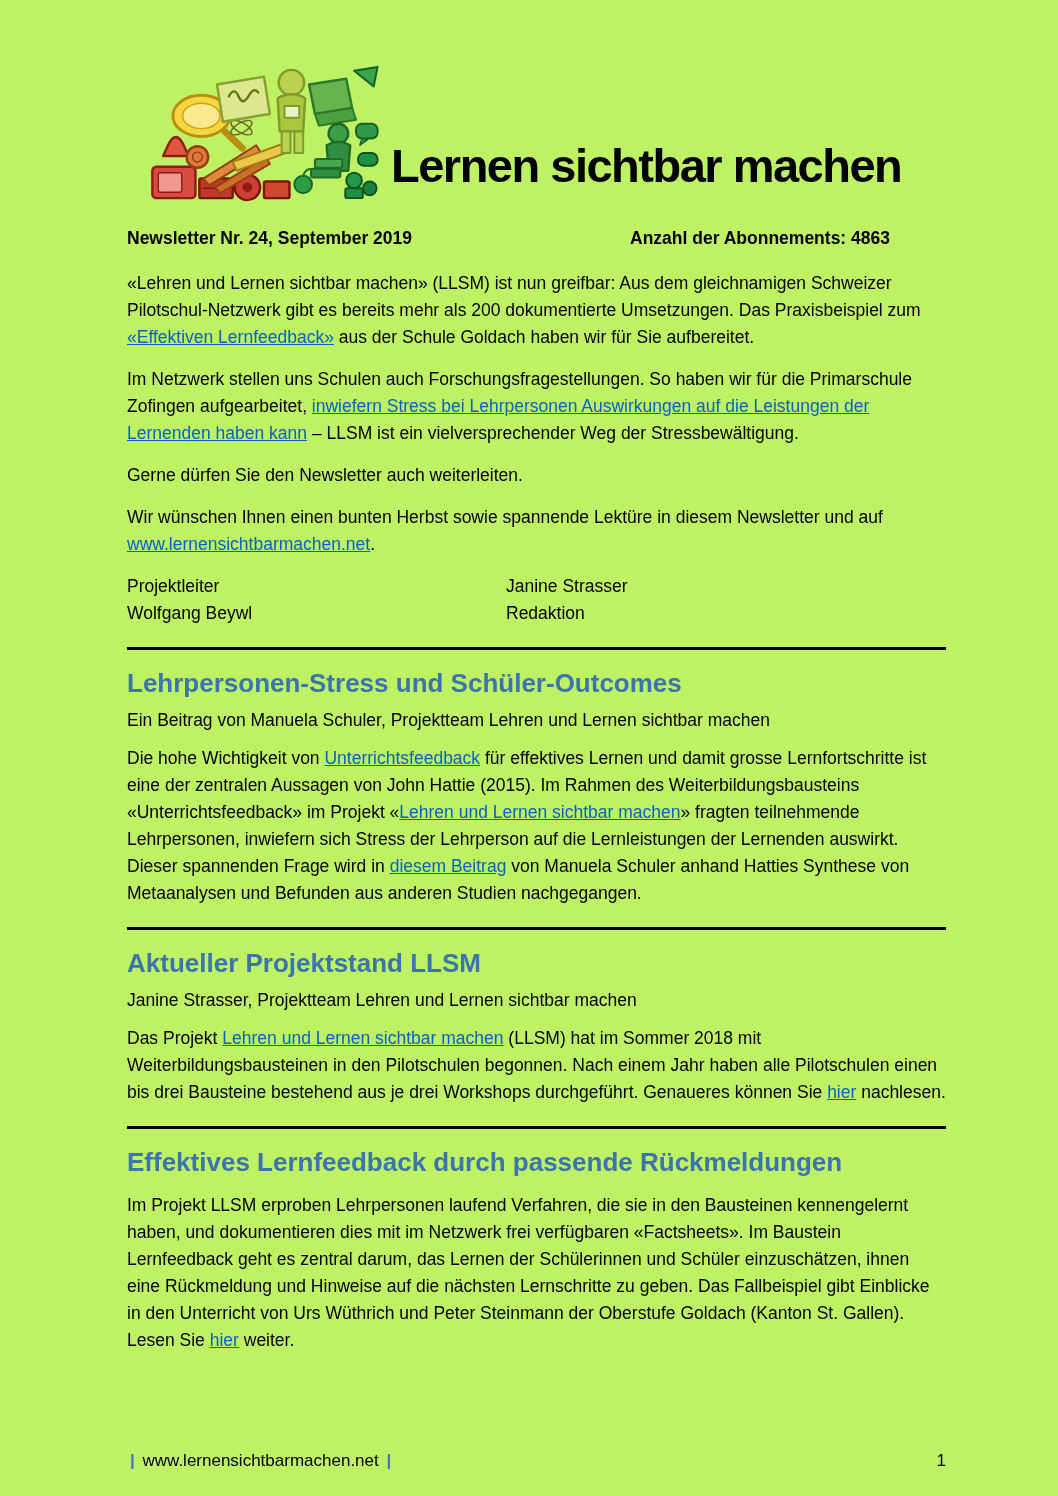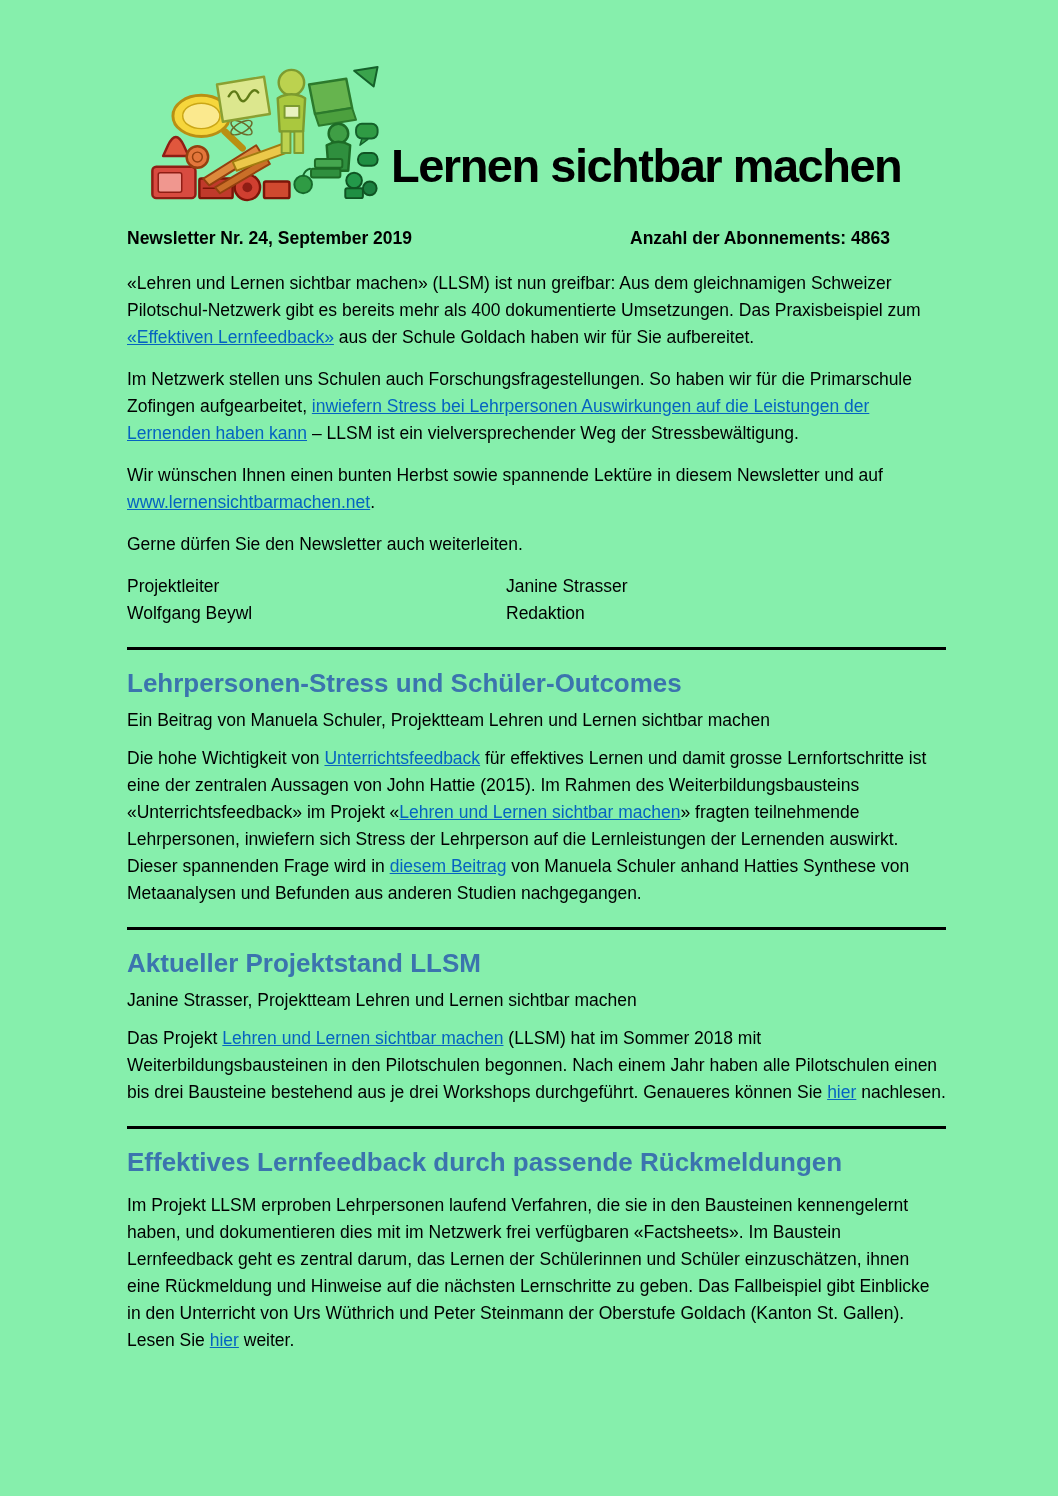--- a/index.html
+++ b/index.html
@@ -4,21 +4,21 @@
 <style>
   :root{
     --heading-blue:#3b74ae;
     --link-blue:#0563c1;
     --footer-bar-blue:#4472c4;
   }
   html,body{margin:0;padding:0;background:#fff;}
   .page{
     position:relative;
     width:1058px;height:1496px;
-    background:#86efac;
+    background:#bef264;
     box-sizing:border-box;
     padding:63px 112px 0 127px;
     font-family:"Liberation Sans","DejaVu Sans",sans-serif;
     color:#000;
     overflow:hidden;
   }
   
   .masthead{display:flex;align-items:flex-end;height:142px;}
   .logo{flex:0 0 auto;margin-left:18px;}
   .brand{
@@ -128,24 +128,24 @@
     </svg>
     <h1 class="brand">Lernen sichtbar machen</h1>
   </header>
 
   <div class="meta-row">
     <span class="meta-left">Newsletter Nr. 24, September 2019</span>
     <span class="meta-right">Anzahl der Abonnements: 4863</span>
   </div>
 
   <section class="intro">
-    <p class="body-par"><span>«Lehren und Lernen sichtbar machen» (LLSM) ist nun greifbar: Aus dem gleichnamigen Schweizer Pilotschul-Netzwerk gibt es bereits mehr als 400 dokumentierte Umsetzungen. Das Praxisbeispiel zum </span><a class="doclink" href="#">«Effektiven Lernfeedback»</a><span> aus der Schule Goldach haben wir für Sie aufbereitet.</span></p>
+    <p class="body-par"><span>«Lehren und Lernen sichtbar machen» (LLSM) ist nun greifbar: Aus dem gleichnamigen Schweizer Pilotschul-Netzwerk gibt es bereits mehr als 200 dokumentierte Umsetzungen. Das Praxisbeispiel zum </span><a class="doclink" href="#">«Effektiven Lernfeedback»</a><span> aus der Schule Goldach haben wir für Sie aufbereitet.</span></p>
     <p class="body-par"><span>Im Netzwerk stellen uns Schulen auch Forschungsfragestellungen. So haben wir für die Primarschule Zofingen aufgearbeitet, </span><a class="doclink" href="#">inwiefern Stress bei Lehrpersonen Auswirkungen auf die Leistungen der Lernenden haben kann</a><span> – LLSM ist ein vielversprechender Weg der Stressbewältigung.</span></p>
+    <p class="body-par"><span>Gerne dürfen Sie den Newsletter auch weiterleiten.</span></p>
     <p class="body-par"><span>Wir wünschen Ihnen einen bunten Herbst sowie spannende Lektüre in diesem Newsletter und auf </span><a class="doclink" href="#">www.lernensichtbarmachen.net</a><span>.</span></p>
-    <p class="body-par"><span>Gerne dürfen Sie den Newsletter auch weiterleiten.</span></p>
   </section>
 
   <div class="signature">
     <div class="sig-left">
       <div>Projektleiter</div>
       <div>Wolfgang Beywl</div>
     </div>
     <div class="sig-right">
       <div>Janine Strasser</div>
       <div>Redaktion</div>
@@ -165,14 +165,22 @@
     <p class="byline">Janine Strasser, Projektteam Lehren und Lernen sichtbar machen</p>
     <p class="body-par"><span>Das Projekt </span><a class="doclink" href="#">Lehren und Lernen sichtbar machen</a><span> (LLSM) hat im Sommer 2018 mit Weiterbildungsbausteinen in den Pilotschulen begonnen. Nach einem Jahr haben alle Pilotschulen einen bis drei Bausteine bestehend aus je drei Workshops durchgeführt. Genaueres können Sie </span><a class="doclink" href="#">hier</a><span> nachlesen.</span></p>
   </section>
 
   <section class="article">
     <hr class="rule">
     <h2 class="sec-title">Effektives Lernfeedback durch passende Rückmeldungen</h2>
     <p class="body-par"><span>Im Projekt LLSM erproben Lehrpersonen laufend Verfahren, die sie in den Bausteinen kennengelernt haben, und dokumentieren dies mit im Netzwerk frei verfügbaren «Factsheets». Im Baustein Lernfeedback geht es zentral darum, das Lernen der Schülerinnen und Schüler einzuschätzen, ihnen eine Rückmeldung und Hinweise auf die nächsten Lernschritte zu geben. Das Fallbeispiel gibt Einblicke in den Unterricht von Urs Wüthrich und Peter Steinmann der Oberstufe Goldach (Kanton St. Gallen). Lesen Sie </span><a class="doclink" href="#">hier</a><span> weiter.</span></p>
   </section>
 
+  <footer class="page-footer">
+    <div class="footer-left">
+      <span class="footer-bar">|</span>
+      <span class="footer-site">www.lernensichtbarmachen.net</span>
+      <span class="footer-bar">|</span>
+    </div>
+    <span class="page-num">1</span>
+  </footer>
 
 </div>
 
 </body></html>

